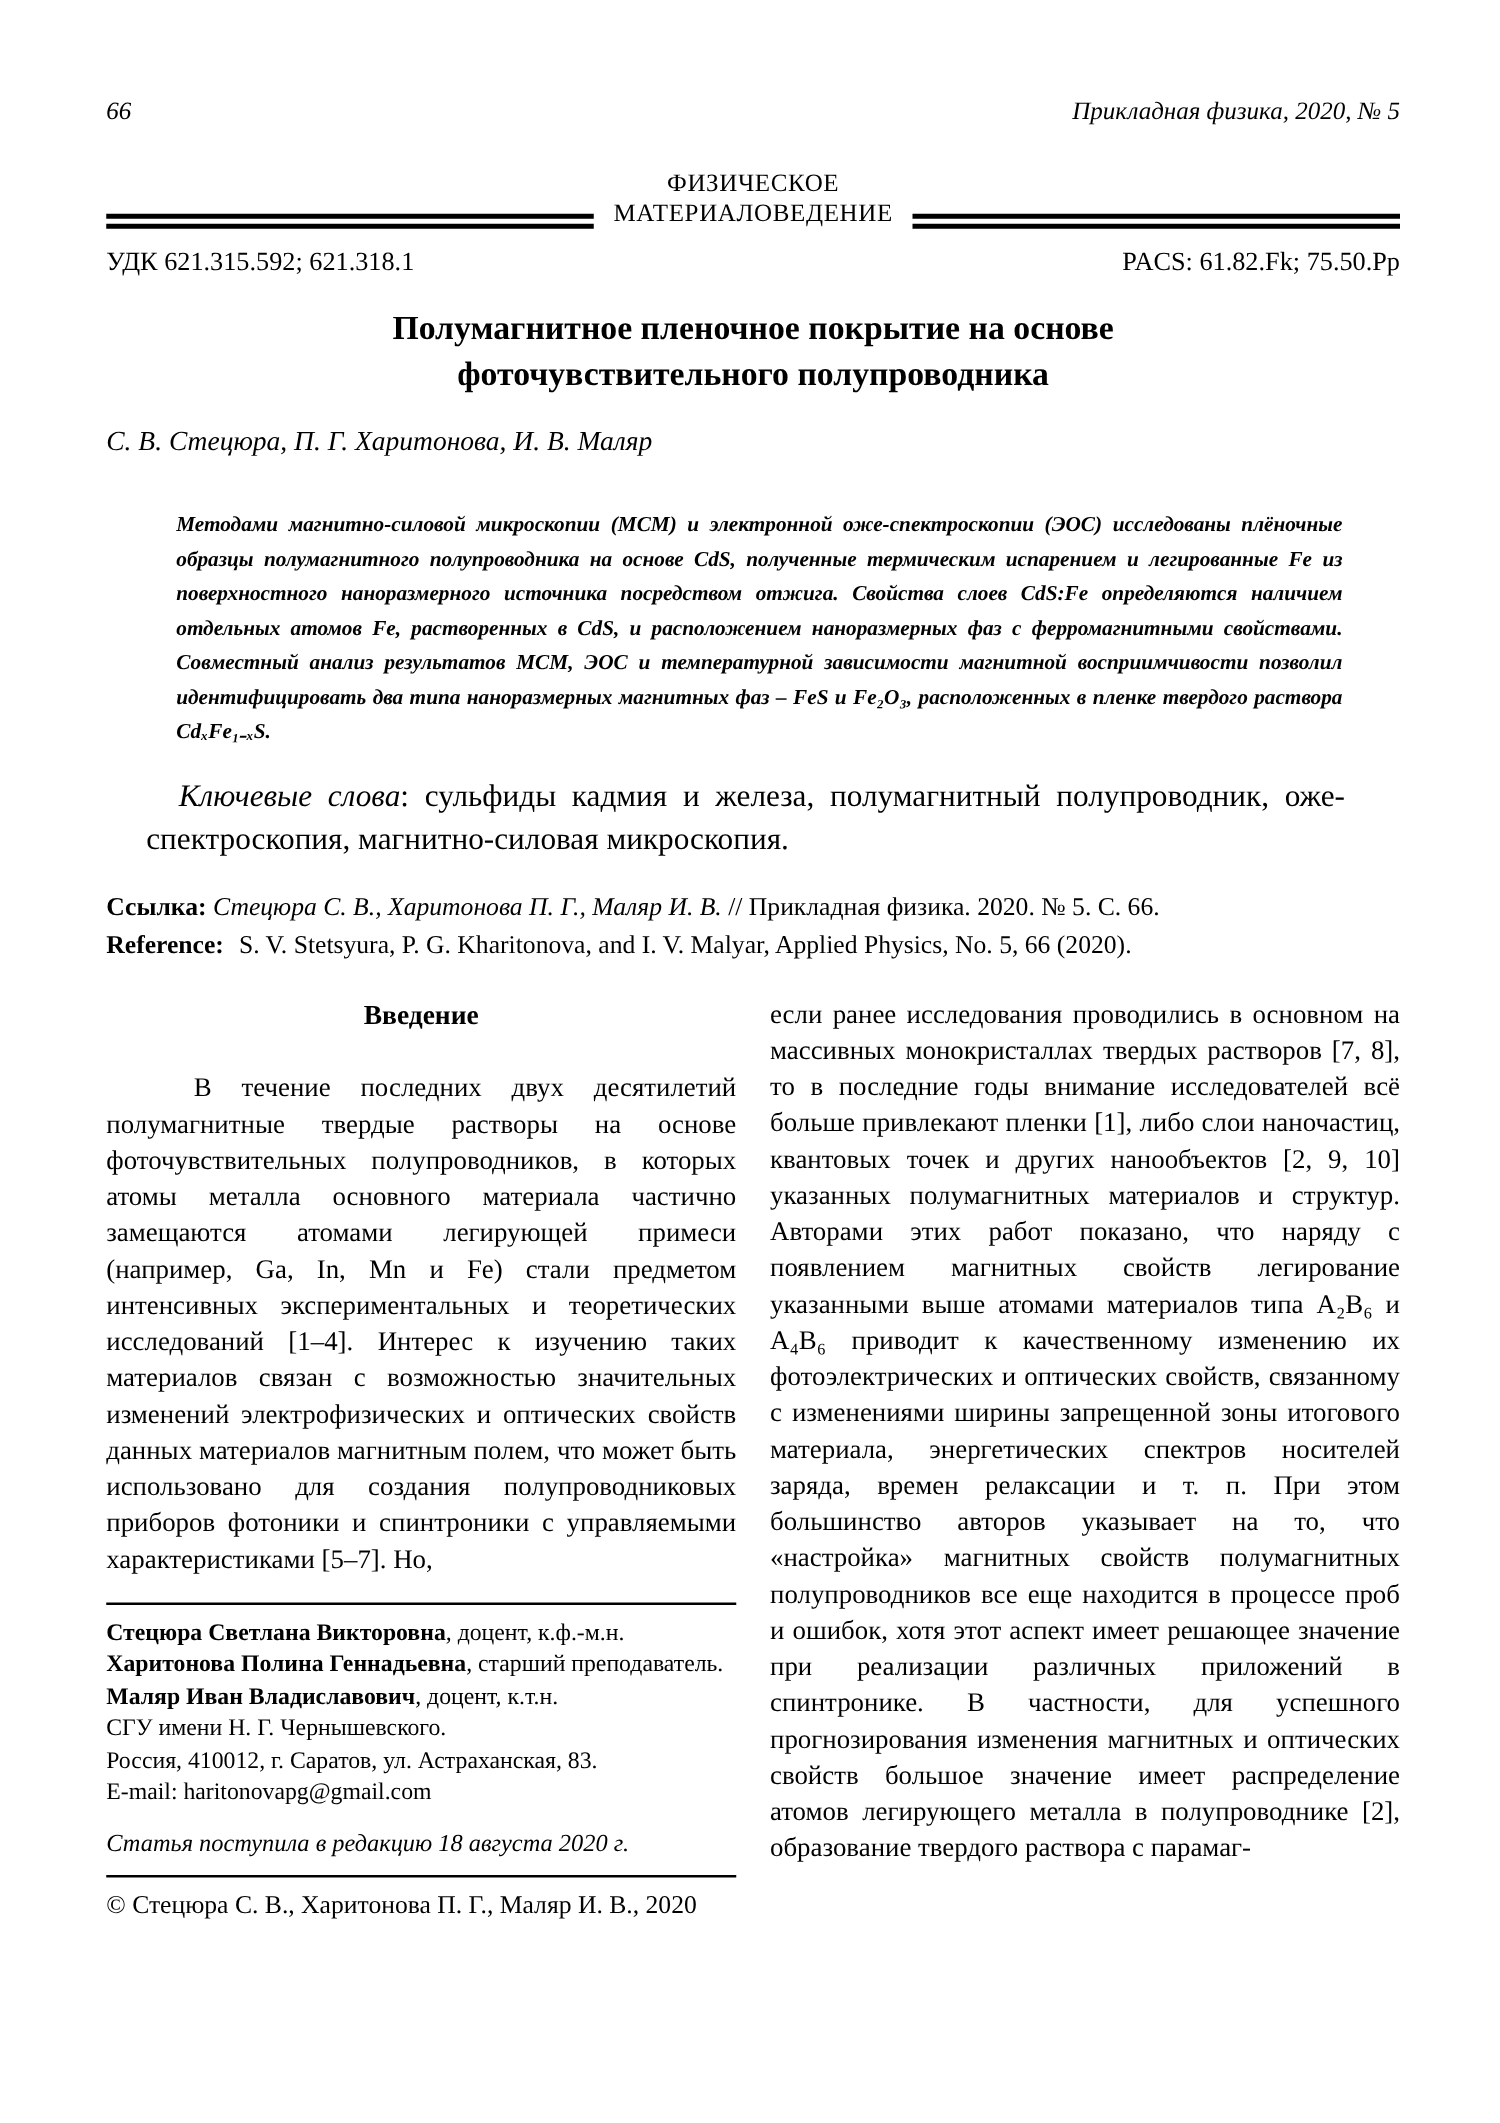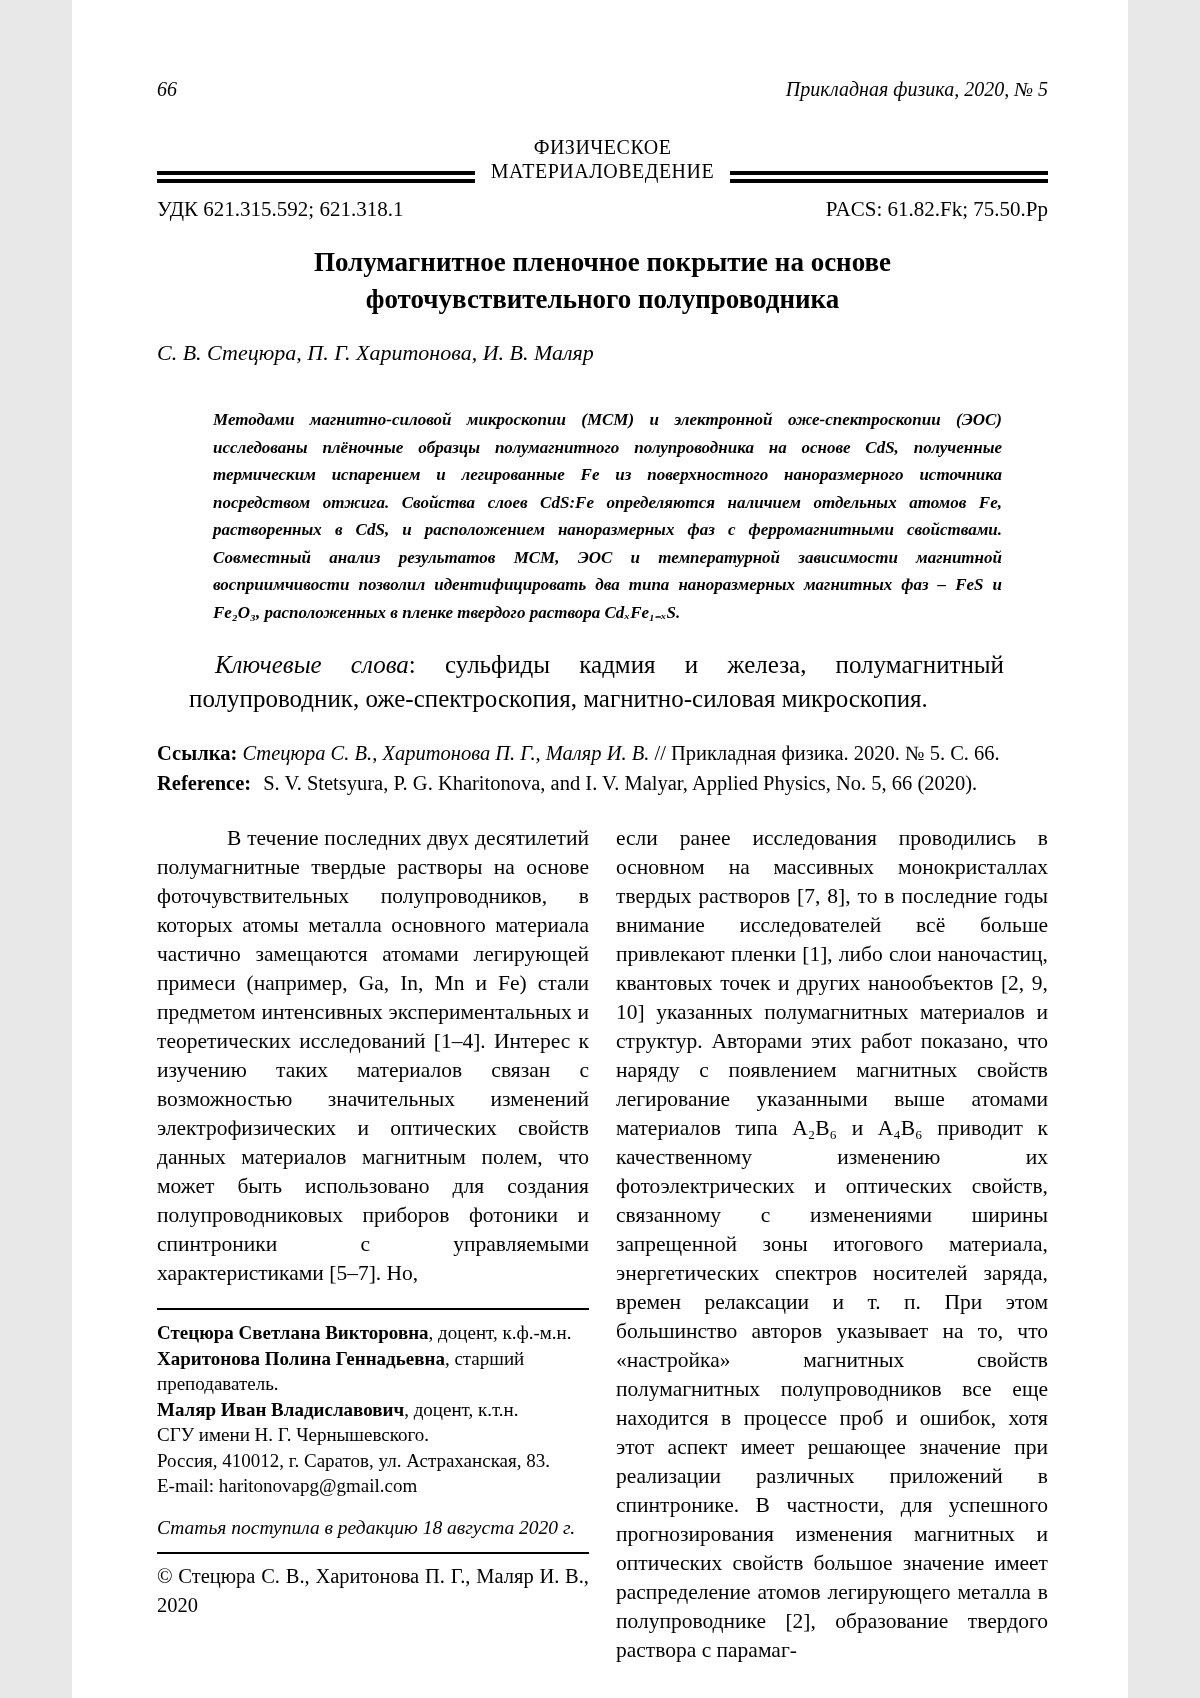--- a/index.html
+++ b/index.html
@@ -1,17 +1,17 @@
 <!DOCTYPE html>
 <html lang="ru"><head>
 <meta charset="utf-8">
 <style>
   html,body { margin:0; padding:0; background:#e8e8e8; }
   .page {
-    width:1056px; height:1698px; margin:0 auto; background:#ffffff;
+    width:1200px; height:1698px; margin:0 auto; background:#ffffff;
     font-family:"Liberation Serif", serif; color:#000;
     box-sizing:border-box; padding:78px 80px 0 85px; position:relative;
     overflow:hidden;
   }
   .top-row { display:flex; justify-content:space-between; align-items:baseline;
     font-style:italic; font-size:20px; }
   .rubric { display:flex; align-items:flex-end; margin-top:34px; }
   .rubric .rule { flex:1; height:4px; border-top:4px solid #000; border-bottom:4px solid #000; }
   .rubric .label { padding:0 16px; text-align:center; font-size:20px; line-height:24px;
     letter-spacing:0.5px; white-space:nowrap; }
@@ -85,20 +85,21 @@
     </div>
     <div>
       <span class="b">Reference:</span>
       <span class="sp">S. V. Stetsyura, P. G. Kharitonova, and I. V. Malyar, Applied Physics, No. 5, 66 (2020).</span>
     </div>
   </div>
 
   <div class="columns">
 
     <div class="col">
+      <div class="intro-h">Введение</div>
       <p class="intro-p">В течение последних двух десятилетий полумагнитные твердые растворы на основе фоточувствительных полупроводников, в которых атомы металла основного материала частично замещаются атомами легирующей примеси (например, Ga, In, Mn и Fe) стали предметом интенсивных экспериментальных и теоретических исследований [1–4]. Интерес к изучению таких материалов связан с возможностью значительных изменений электрофизических и оптических свойств данных материалов магнитным полем, что может быть использовано для создания полупроводниковых приборов фотоники и спинтроники с управляемыми характеристиками [5–7]. Но,</p>
 
       <hr class="fn-rule">
 
       <div class="footnote">
         <div>
           <span class="b">Стецюра Светлана Викторовна</span><span>, доцент, к.ф.-м.н.</span>
         </div>
         <div>
           <span class="b">Харитонова Полина Геннадьевна</span><span>, старший преподаватель.</span>

